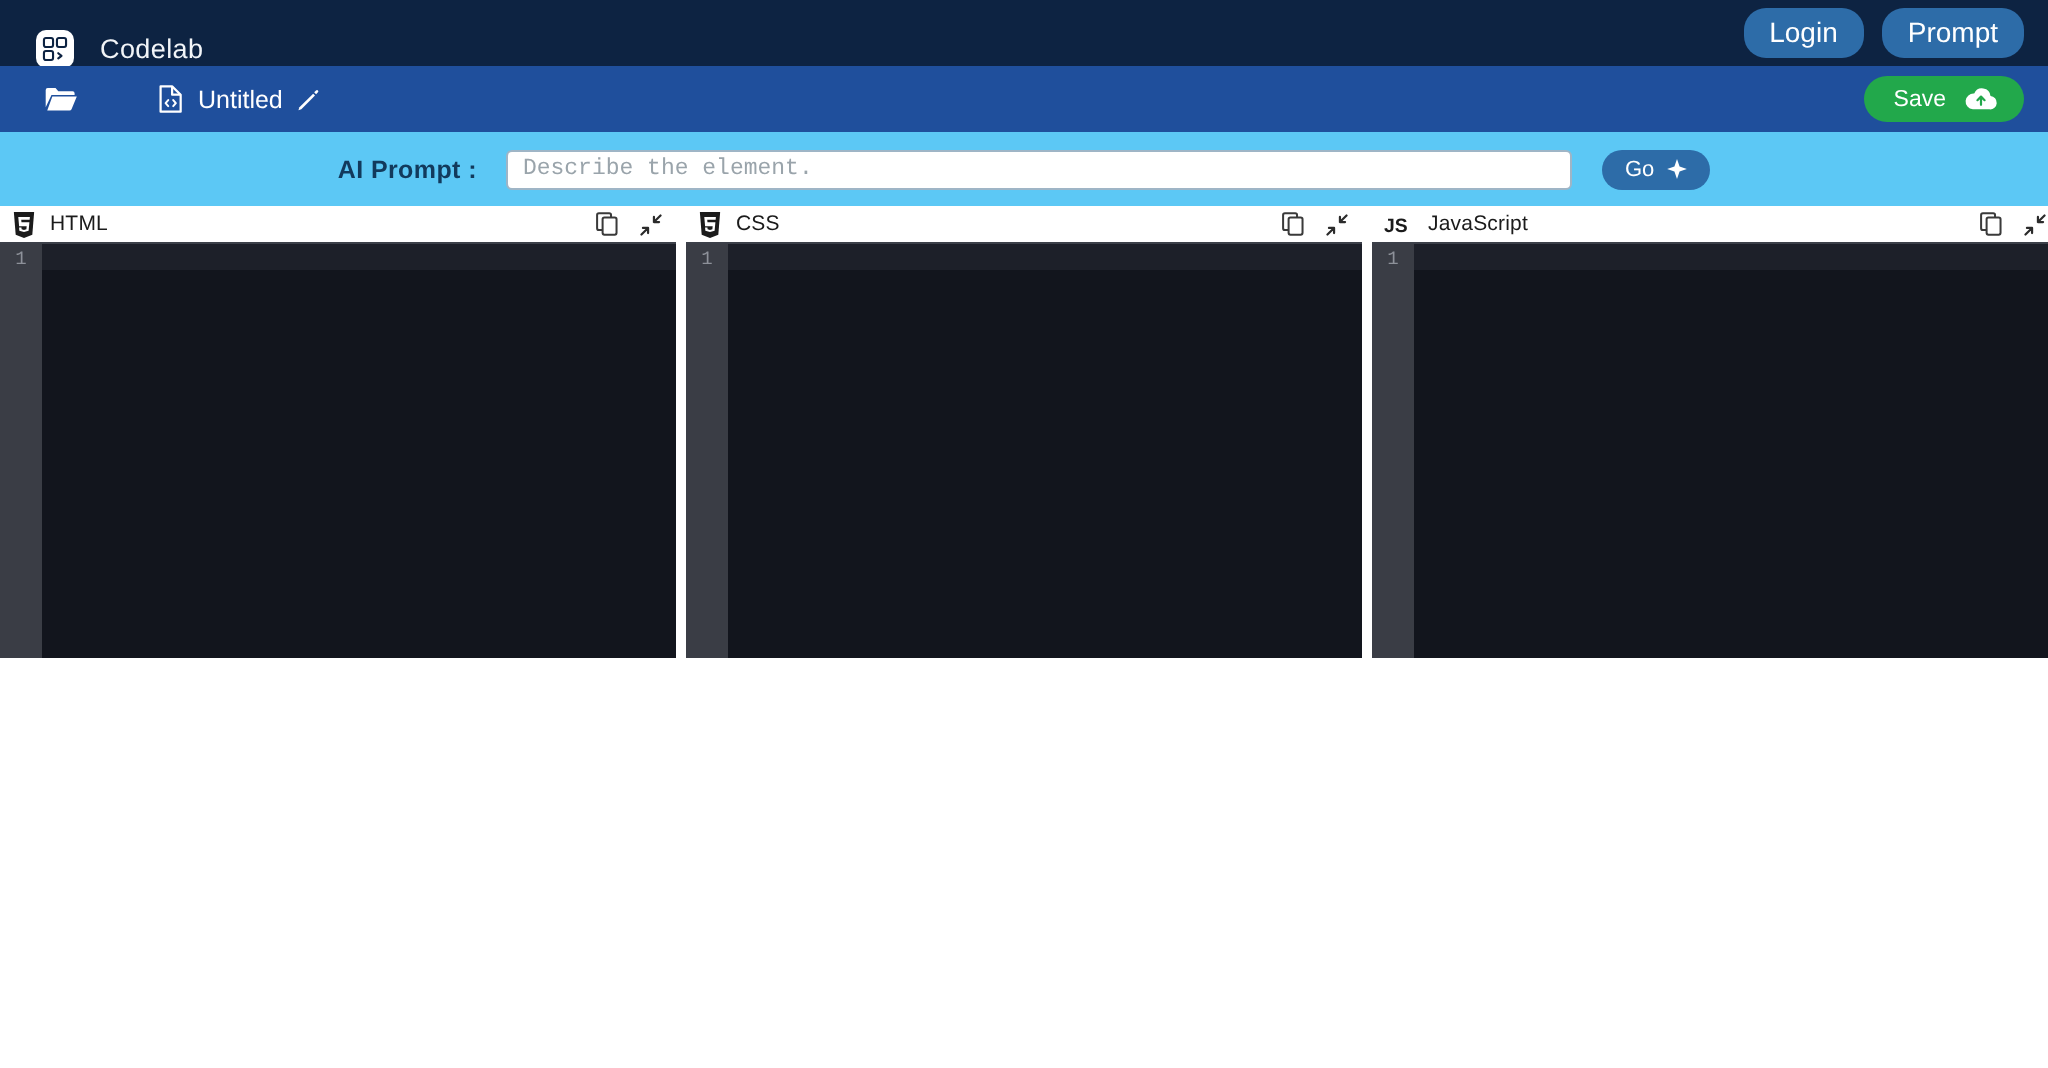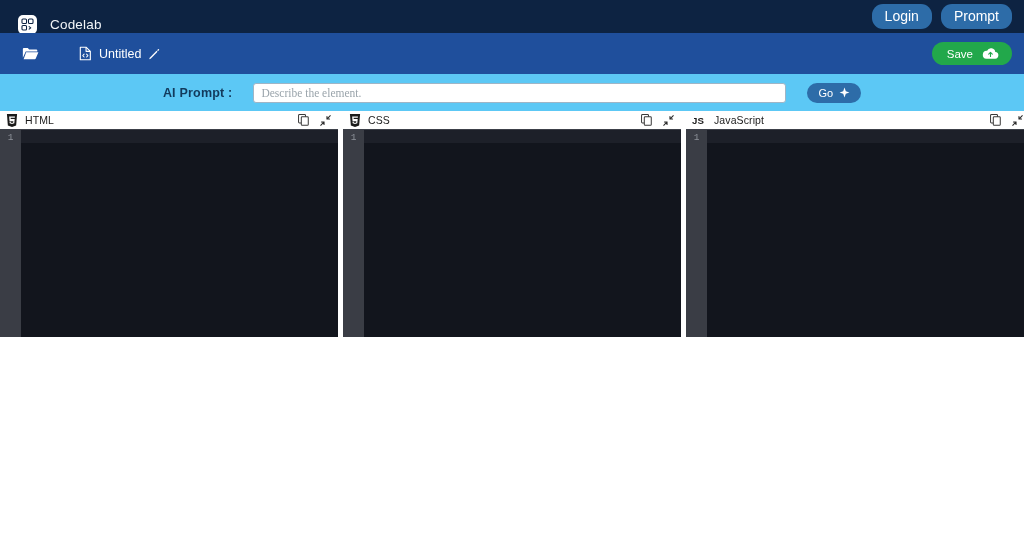--- a/index.html
+++ b/index.html
@@ -54,21 +54,21 @@
     border-radius: 11px;
     font-size: 14px;
     font-family: "Liberation Sans", sans-serif;
     padding: 4px 13px;
     cursor: pointer;
     line-height: 1.2;
   }
 
   
   .filebar {
-    height: 41px;
+    height: 33px;
     background: #1f4f9c;
     display: flex;
     align-items: center;
     padding: 0 12px 0 22px;
     position: relative;
   }
   .folder-btn {
     display: flex;
     align-items: center;
     cursor: pointer;
@@ -99,37 +99,37 @@
     cursor: pointer;
   }
 
   
   .promptbar {
     height: 37px;
     background: #5cc8f5;
     display: flex;
     align-items: center;
     justify-content: center;
-    gap: 21px;
+    gap: 15px;
   }
   .prompt-label {
     color: #123a5c;
     font-size: 12.5px;
     font-weight: bold;
     letter-spacing: .2px;
   }
   .prompt-input {
     width: 533px;
     height: 20px;
     border: 1px solid #9fb5c6;
     border-radius: 3px;
     background: #ffffff;
     padding: 0 7px;
     font-size: 11.5px;
-    font-family: Liberation Serif, serif;
+    font-family: Liberation Mono, monospace;
     color: #222;
     outline: none;
   }
   .prompt-input::placeholder { color: #9aa4ab; }
   .go-btn {
     background: #2d6ca8;
     border: none;
     border-radius: 11px;
     color: #ffffff;
     font-size: 11px;

